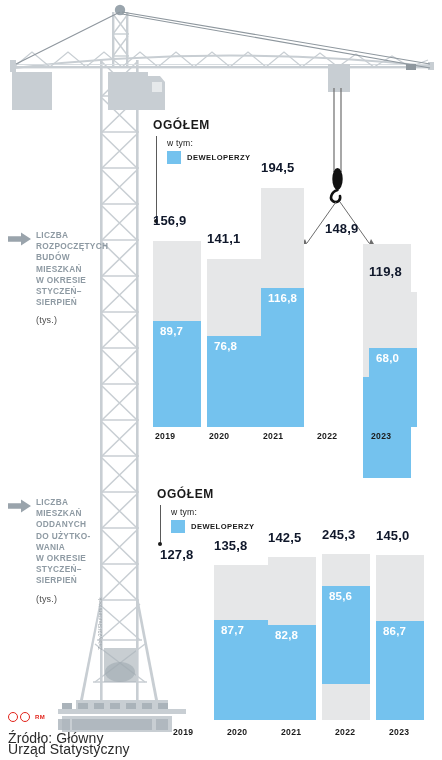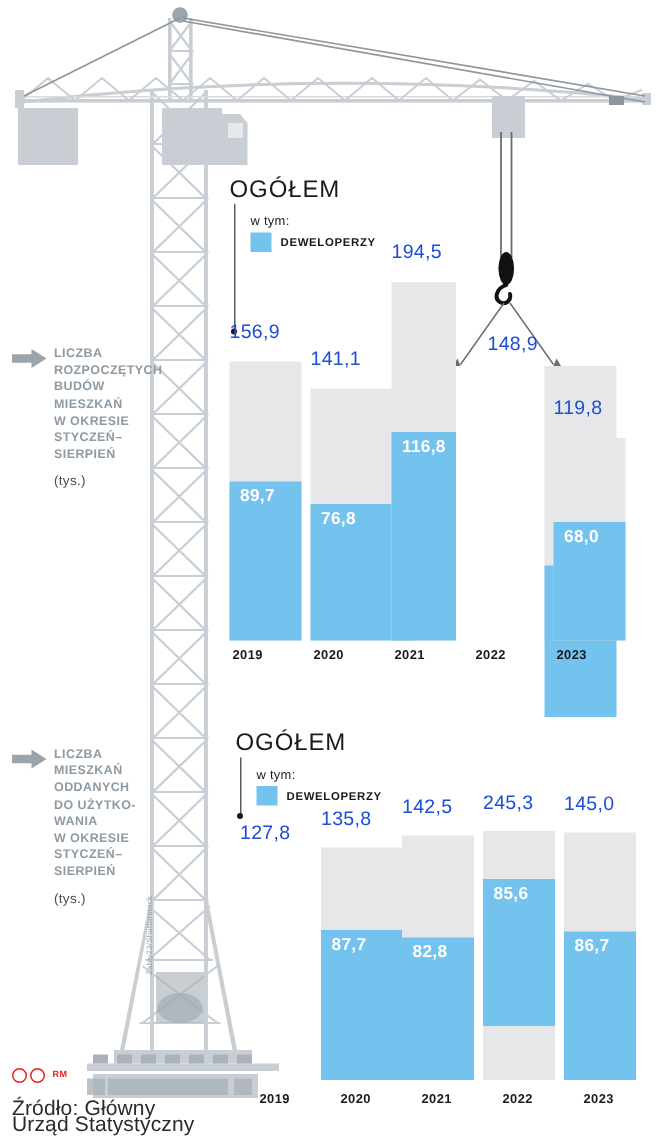--- a/index.html
+++ b/index.html
@@ -33,40 +33,40 @@
     margin-top:7px;
     color:#4c4c4c;
     font-size:9px;
     font-weight:normal;
     letter-spacing:.2px;
   }
 
   
   .legend{position:absolute;}
   .legend .ogolem{
-    font-size:16px;color:#1a1a1a;font-weight:normal;letter-spacing:.6px;
+    font-size:12px;color:#1a1a1a;font-weight:bold;letter-spacing:.6px;
   }
   .legend .wtym{
     margin-left:14px;margin-top:6px;font-size:8.6px;color:#1a1a1a;letter-spacing:.2px;
   }
   .legend .row{display:flex;align-items:center;margin-left:14px;margin-top:3px;}
   .legend .sw{width:14px;height:13px;background:#74c2ee;margin-right:6px;}
   .legend .dev{font-size:7.6px;color:#1a1a1a;font-weight:bold;letter-spacing:.45px;}
   .legend .leader{position:absolute;left:3px;width:1px;background:#5a5a5a;}
   .legend .leaddot{position:absolute;left:1px;width:4px;height:4px;border-radius:50%;background:#1a1a1a;}
 
   
   .bar{position:absolute;}
   .bar .grey{position:absolute;left:0;top:0;width:100%;background:#e6e7e8;}
   .bar .blue{position:absolute;left:0;bottom:0;width:100%;background:#74c2ee;}
   .bar .blueval{
     position:absolute;left:7px;color:#ffffff;font-size:11.5px;font-weight:bold;letter-spacing:.2px;
   }
   .total{
-    position:absolute;color:#1d4ed8;font-size:13px;font-weight:normal;letter-spacing:.2px;white-space:nowrap;
+    position:absolute;color:#0f172a;font-size:13px;font-weight:bold;letter-spacing:.2px;white-space:nowrap;
   }
   .year{
     position:absolute;color:#1a1a1a;font-size:8.6px;font-weight:bold;letter-spacing:.3px;
   }
 
   
   .rm{position:absolute;left:8px;top:712px;display:flex;align-items:center;}
   .rm .dot{width:8px;height:8px;border-radius:50%;border:1.6px solid #e2231a;margin-right:2px;}
   .rm .rmtx{font-size:6px;color:#e2231a;font-weight:bold;margin-left:3px;letter-spacing:.3px;}
   .source{

